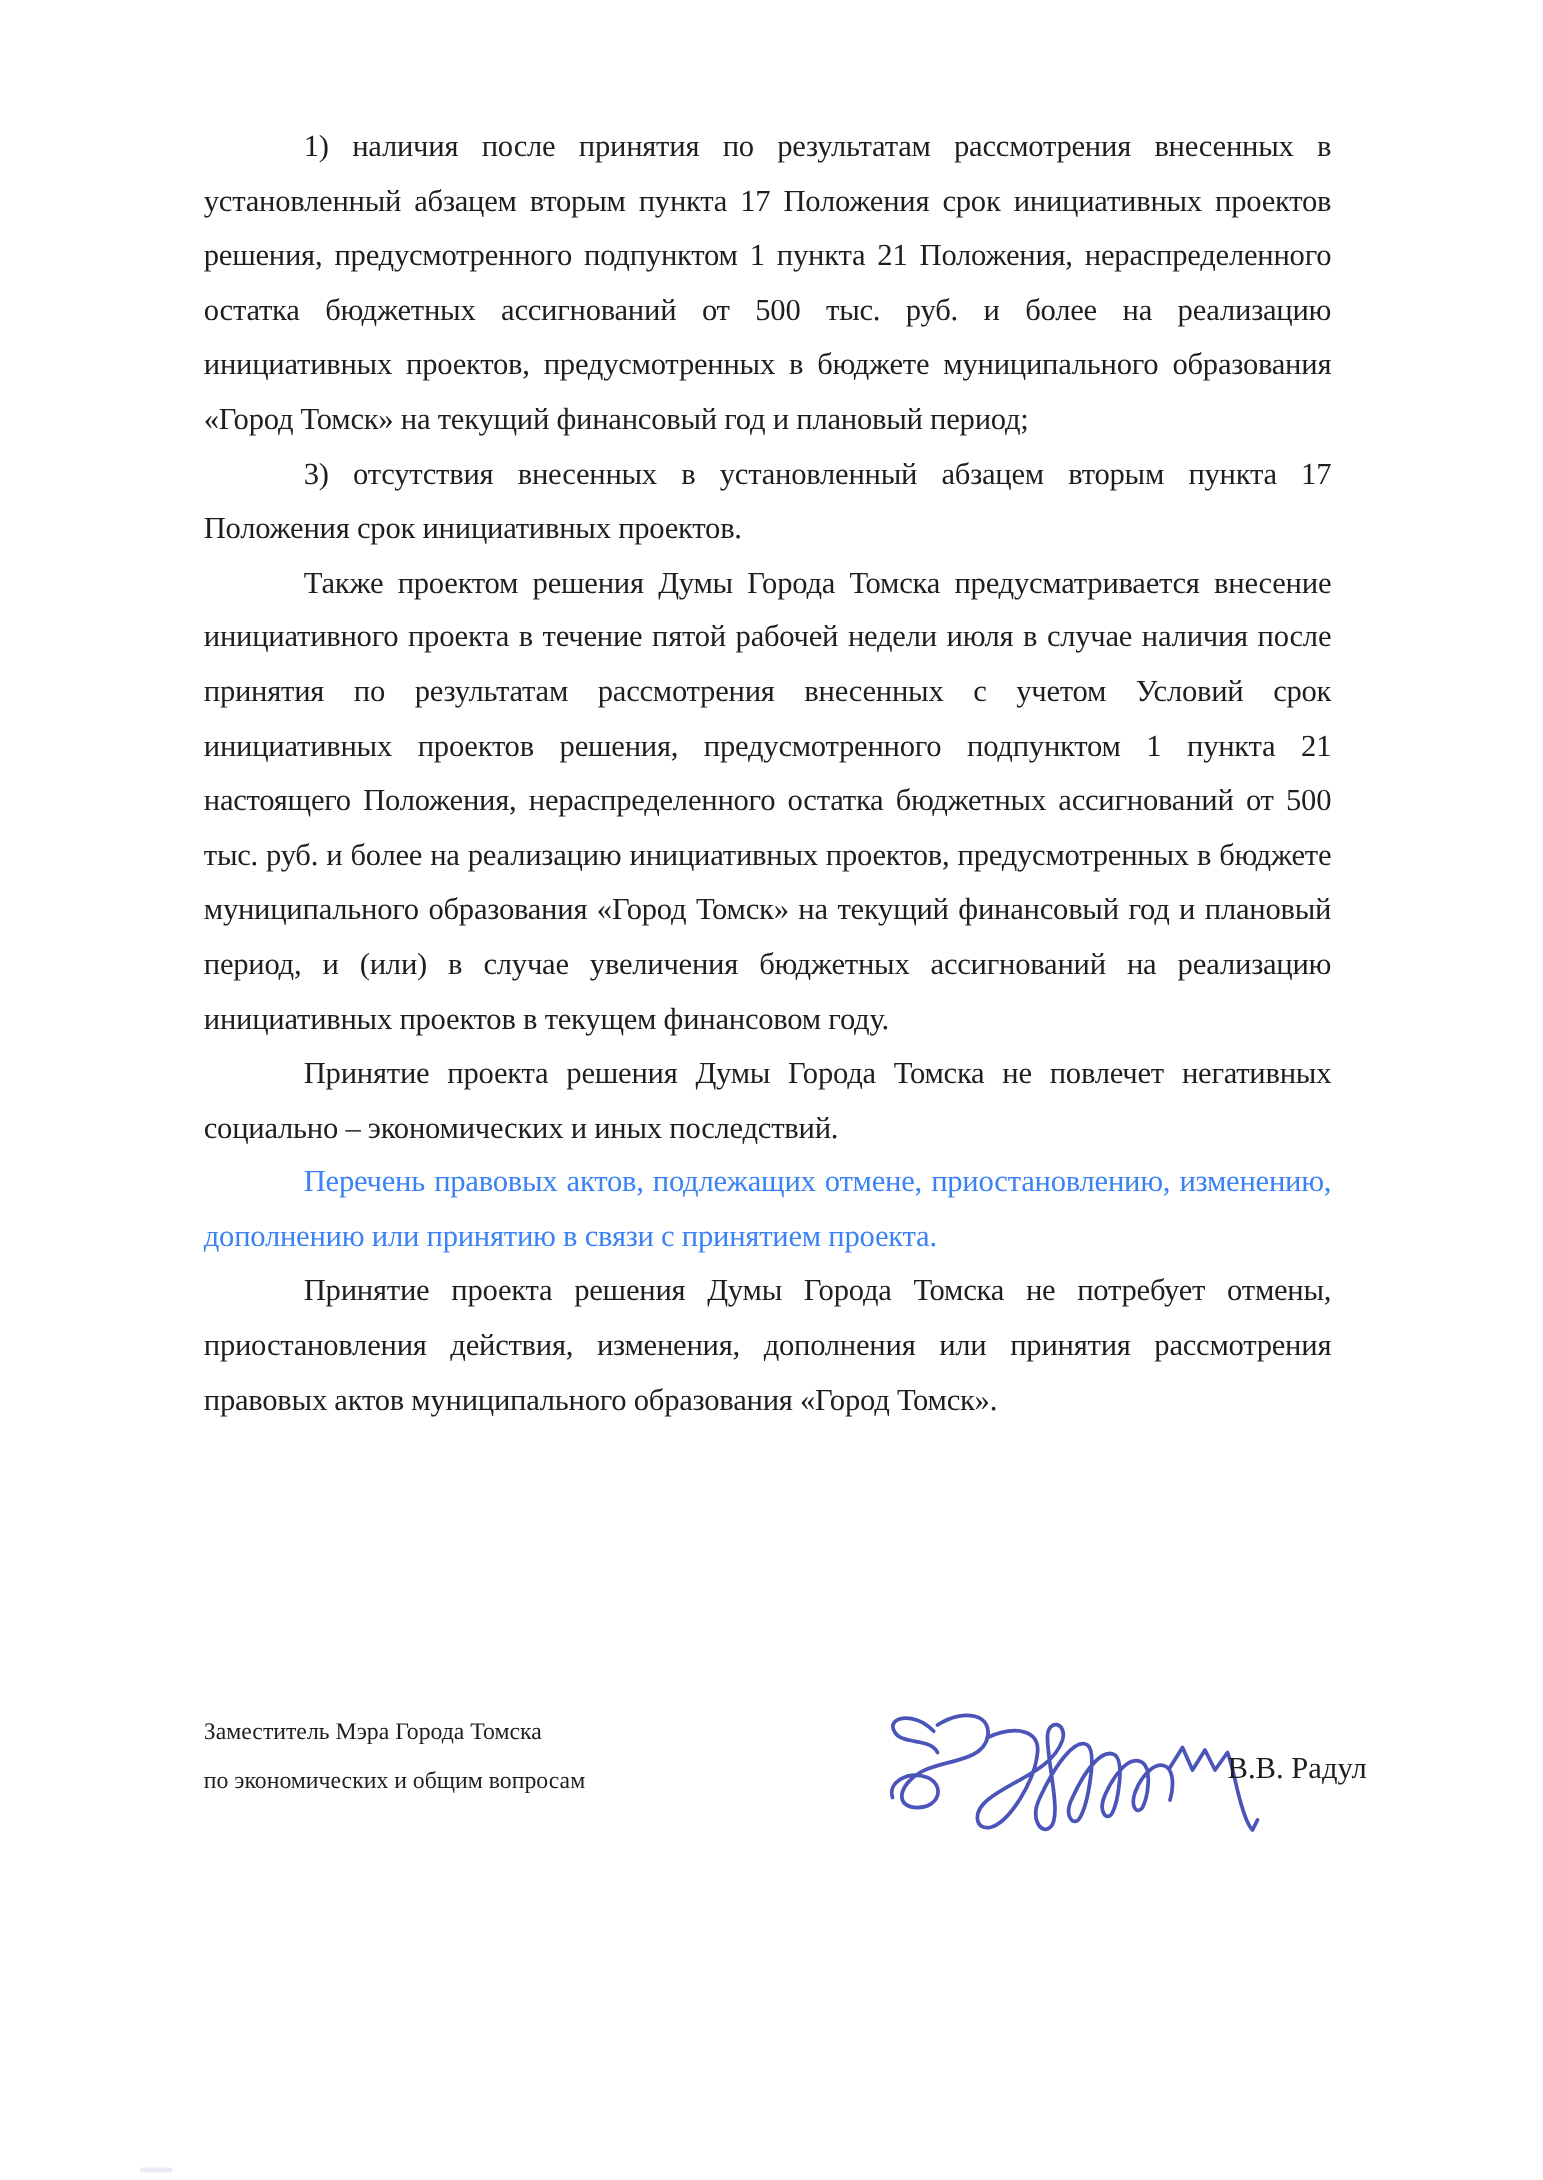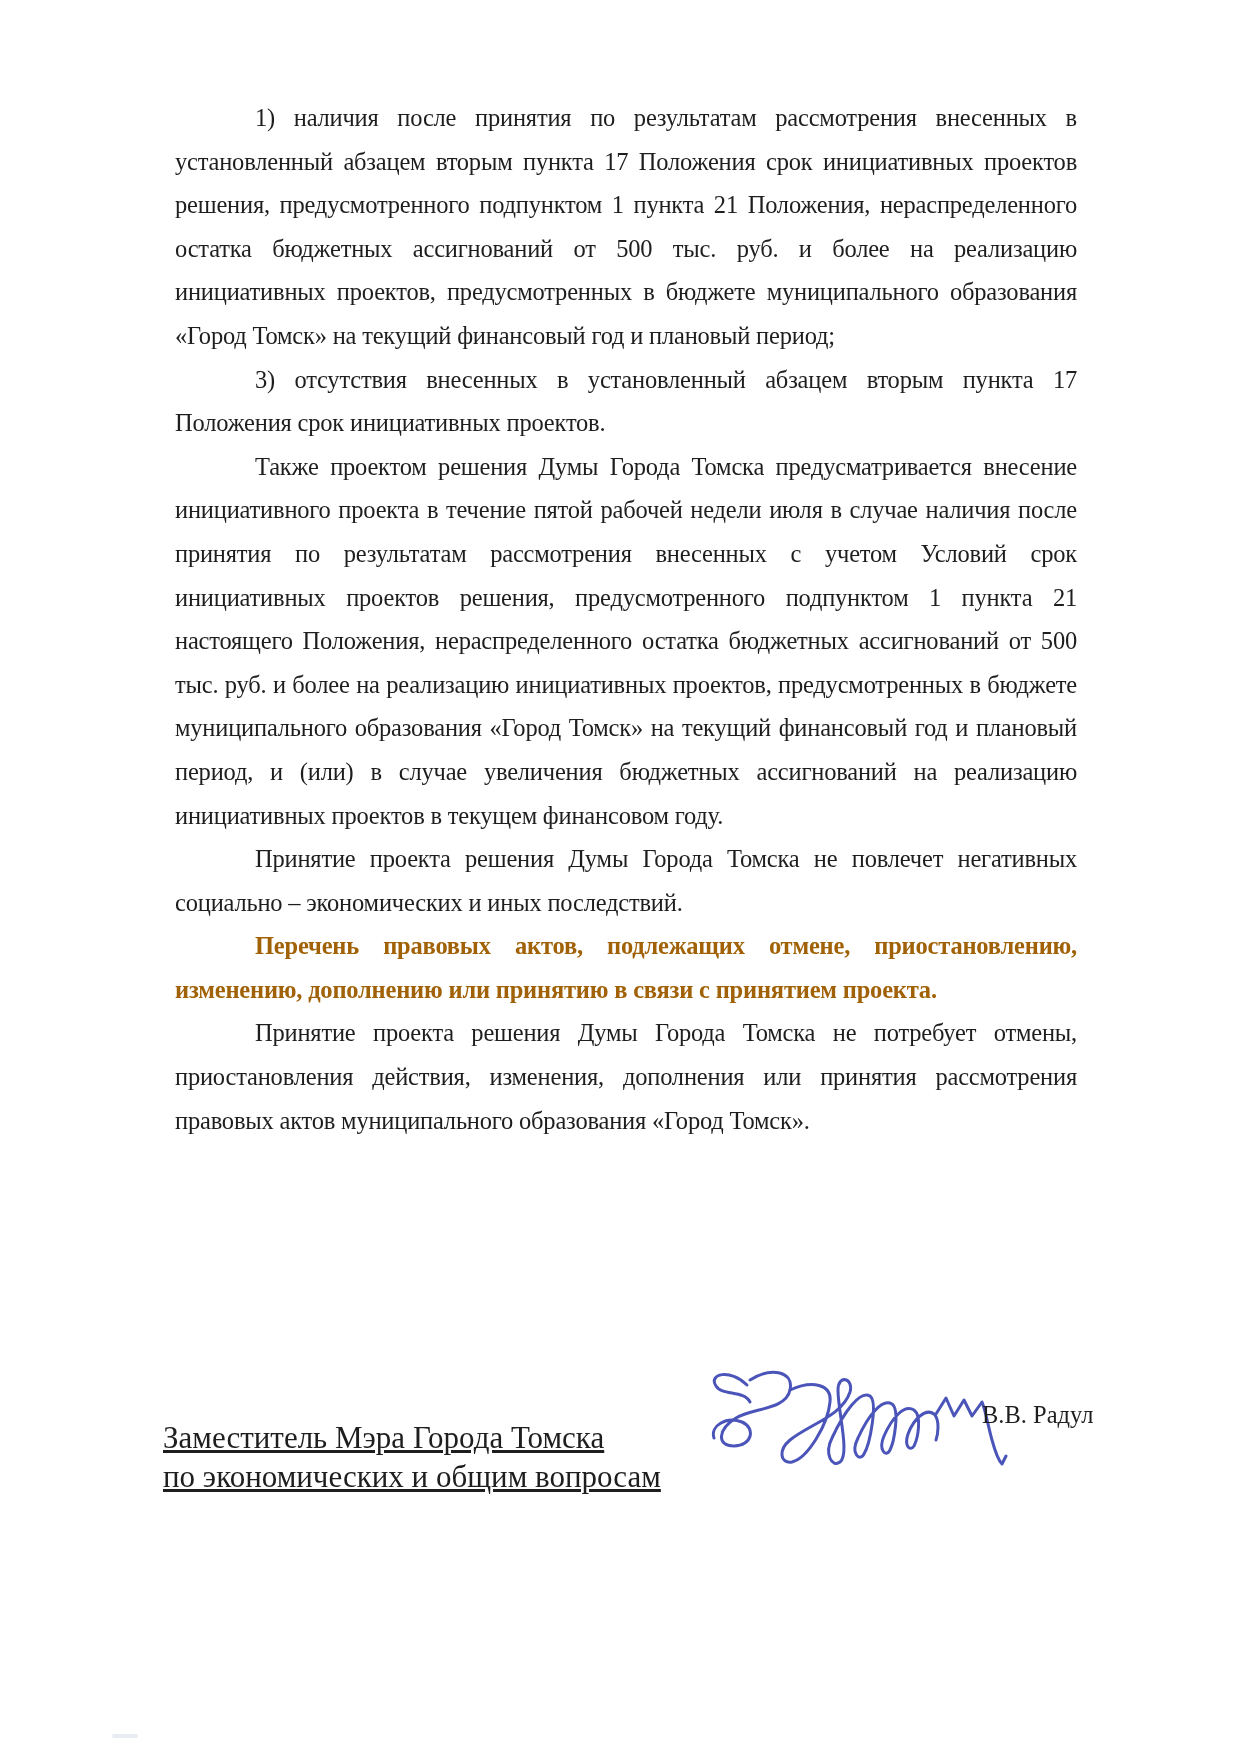--- a/index.html
+++ b/index.html
@@ -18,38 +18,36 @@
   }
   .content {
     position: absolute;
     left: 163px;
     top: 96px;
     width: 902px;
     font-size: 24.5px;
     line-height: 43.6px;
     text-align: justify;
     letter-spacing: -0.2px;
-    margin-left: 12px;
   }
   .content p {
     margin: 0;
     text-indent: 80px;
   }
   .content p.bold {
-    font-weight: bold;
-    color: #a16207;
+    font-weight: normal;
+    color: #3b82f6;
   }
   .sig-title {
     position: absolute;
     left: 163px;
-    top: 1418px;
-    font-size: 31px;
+    top: 1366px;
+    font-size: 19px;
     line-height: 39px;
     white-space: nowrap;
-    text-decoration: underline;
   }
   .sig-svg {
     position: absolute;
     left: 692px;
     top: 1350px;
     width: 330px;
     height: 125px;
   }
   .sig-name {
     position: absolute;

